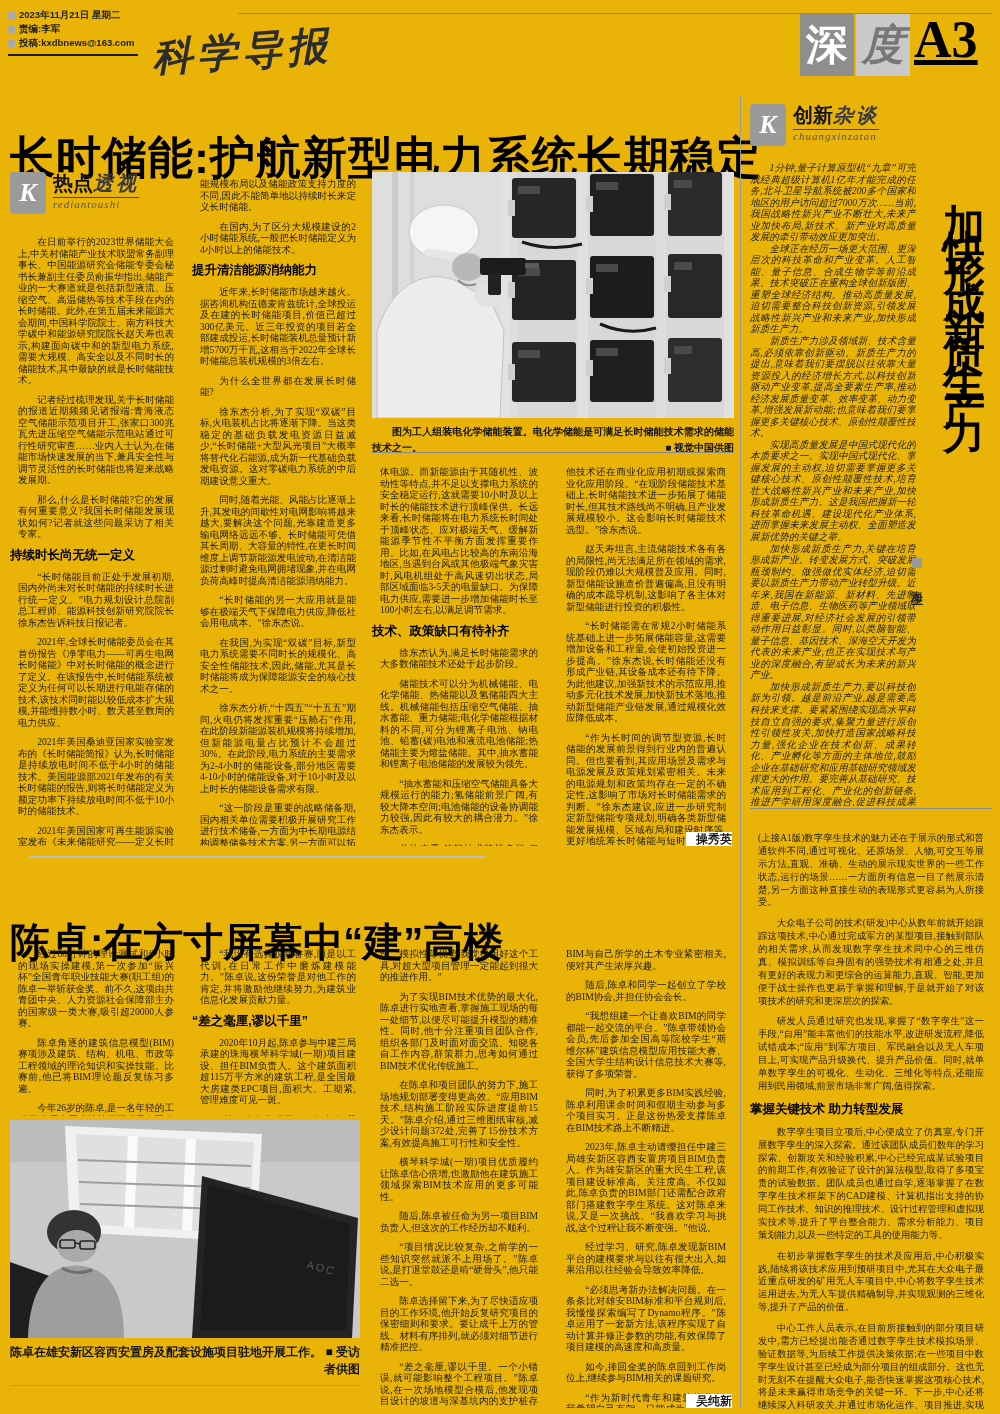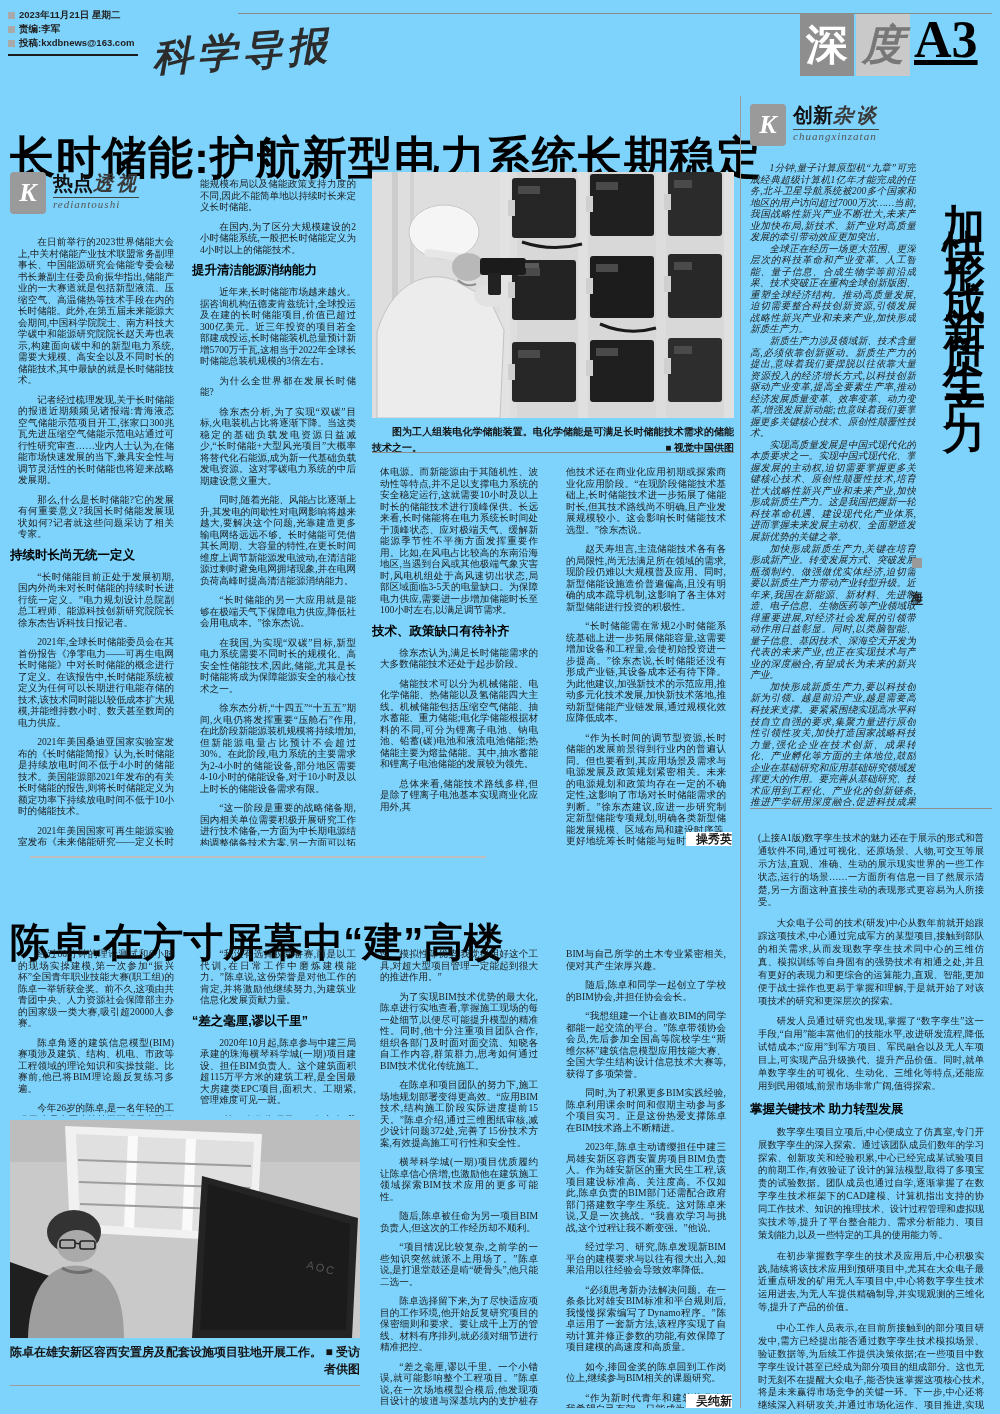--- a/index.html
+++ b/index.html
@@ -1,16 +1,16 @@
 <!DOCTYPE html>
 <html><head>
 <meta charset="utf-8">
 <style>
   html,body { margin:0; padding:0; background:#dedede; }
-  .page { position:relative; width:1000px; height:1414px; margin:0 auto; background:#7dd3fc;
+  .page { position:relative; width:1000px; height:1414px; margin:0 auto; background:#eab308;
           font-family:"Liberation Serif","DejaVu Serif",serif; color:#141414; overflow:hidden; }
 
   
   .topline { position:absolute; top:13px; left:238px; right:8px; height:1px; background:#8a8a8a; }
   .mast-left { position:absolute; top:8px; left:8px; width:130px; border-bottom:2px solid #1a1a1a; padding-bottom:4px; }
   .mast-left .row { display:flex; align-items:center; gap:4px; font-family:"Liberation Sans","DejaVu Sans",sans-serif;
                     font-size:9.5px; font-weight:bold; line-height:14px; color:#222; }
   .sq { display:inline-block; width:7px; height:7px; background:#a9a9a9; flex:0 0 auto; }
   .paper-name { position:absolute; top:24px; left:152px; font-size:40px; font-weight:bold; font-style:italic;
                 letter-spacing:5px; color:#2c2c2c; transform:rotate(-4deg); font-family:"DejaVu Serif","Liberation Serif",serif; }
@@ -212,20 +212,21 @@
     <span>图为工人组装电化学储能装置。电化学储能是可满足长时储能技术需求的储能技术之一。</span>
     <span class="credit">■ 视觉中国供图</span>
   </div>
   <div class="photo-rule"></div>
 
   <div id="m-col3" class="col">
       <p class="cont">体电源。而新能源由于其随机性、波动性等特点,并不足以支撑电力系统的安全稳定运行,这就需要10小时及以上时长的储能技术进行顶峰保供。长远来看,长时储能将在电力系统长时间处于顶峰状态、应对极端天气、缓解新能源季节性不平衡方面发挥重要作用。比如,在风电占比较高的东南沿海地区,当遇到台风或其他极端气象灾害时,风电机组处于高风速切出状态,局部区域面临3-5天的电量缺口。为保障电力供应,需要进一步增加储能时长至100小时左右,以满足调节需求。</p>
       <h3>技术、政策缺口有待补齐</h3>
       <p>徐东杰认为,满足长时储能需求的大多数储能技术还处于起步阶段。</p>
       <p>储能技术可以分为机械储能、电化学储能、热储能以及氢储能四大主线。机械储能包括压缩空气储能、抽水蓄能、重力储能;电化学储能根据材料的不同,可分为锂离子电池、钠电池、铅蓄(碳)电池和液流电池储能;热储能主要为熔盐储能。其中,抽水蓄能和锂离子电池储能的发展较为领先。</p>
+      <p>“抽水蓄能和压缩空气储能具备大规模运行的能力;氢储能前景广阔,有较大降本空间;电池储能的设备协调能力较强,因此有较大的耦合潜力。”徐东杰表示。</p>
       <p>总体来看,储能技术路线多样,但是除了锂离子电池基本实现商业化应用外,其</p>
     </div>
   <div id="m-col4" class="col" style="position:absolute;">
     <div>
         <p class="cont">他技术还在商业化应用初期或探索商业化应用阶段。“在现阶段储能技术基础上,长时储能技术进一步拓展了储能时长,但其技术路线尚不明确,且产业发展规模较小。这会影响长时储能技术选型。”徐东杰说。</p>
         <p>赵天寿坦言,主流储能技术各有各的局限性,尚无法满足所在领域的需求,现阶段仍难以大规模普及应用。同时,新型储能设施造价普遍偏高,且没有明确的成本疏导机制,这影响了各主体对新型储能进行投资的积极性。</p>
         <p>“长时储能需在常规2小时储能系统基础上进一步拓展储能容量,这需要增加设备和工程量,会使初始投资进一步提高。”徐东杰说,长时储能还没有形成产业链,其设备成本还有待下降。为此他建议,加强新技术的示范应用,推动多元化技术发展,加快新技术落地,推动新型储能产业链发展,通过规模化效应降低成本。</p>
         <p>“作为长时间的调节型资源,长时储能的发展前景得到行业内的普遍认同。但也要看到,其应用场景及需求与电源发展及政策规划紧密相关。未来的电源规划和政策均存在一定的不确定性,这影响了市场对长时储能需求的判断。”徐东杰建议,应进一步研究制定新型储能专项规划,明确各类新型储能发展规模、区域布局和建设时序等,更好地统筹长时储能与短时储能的发展。</p>
       </div>
     <div class="byline">操秀英</div>

